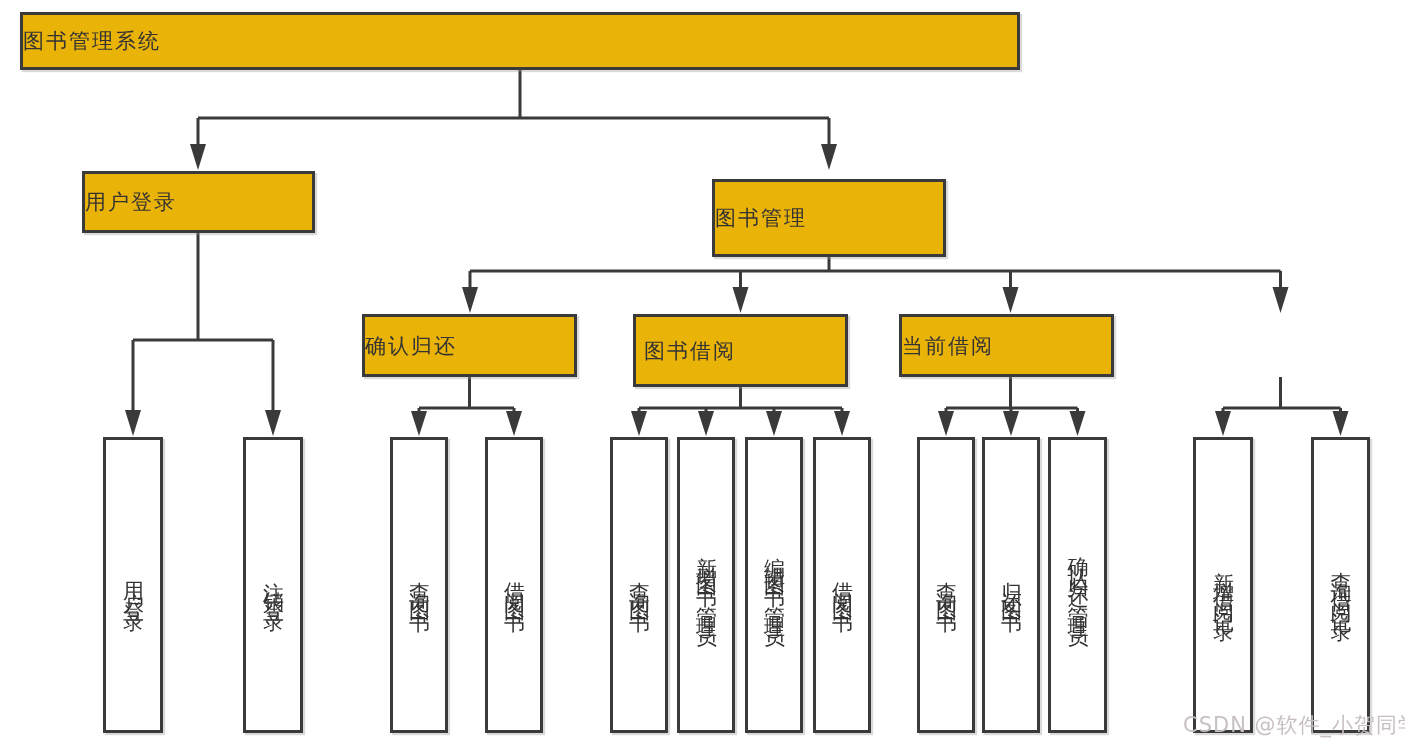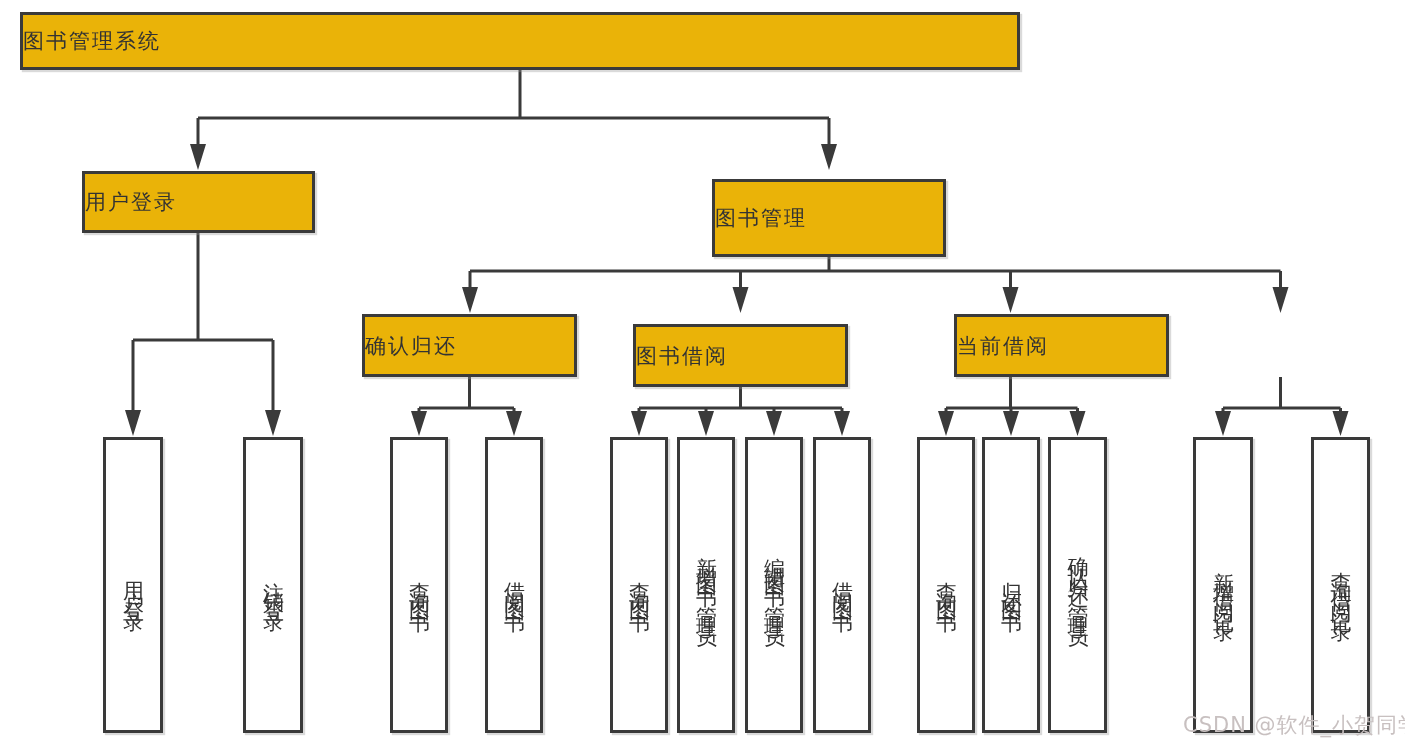--- a/index.html
+++ b/index.html
@@ -85,24 +85,24 @@
   <div class="hbox" style="left:82px;top:171px;width:233px;height:62px;">
     <span>用户登录</span>
   </div>
   <div class="hbox" style="left:712px;top:171px;width:234px;height:78px;margin-top:8px;">
     <span>图书管理</span>
   </div>
 
   <div class="hbox" style="left:362px;top:314px;width:215px;height:63px;">
     <span>确认归还</span>
   </div>
-  <div class="hbox" style="left:633px;top:324px;width:215px;height:63px;">
+  <div class="hbox" style="left:633px;top:314px;width:215px;height:73px;padding-left:8px;">
     <span>图书借阅</span>
   </div>
-  <div class="hbox" style="left:954px;top:314px;width:215px;height:63px;">
+  <div class="hbox" style="left:899px;top:314px;width:215px;height:63px;">
     <span>当前借阅</span>
   </div>
 
   <div class="vbox" style="left:103px;top:437px;width:60px;height:296px;">
     <span class="vtext">用户登录</span>
   </div>
   <div class="vbox" style="left:243px;top:437px;width:60px;height:296px;">
     <span class="vtext">注销登录</span>
   </div>
 

